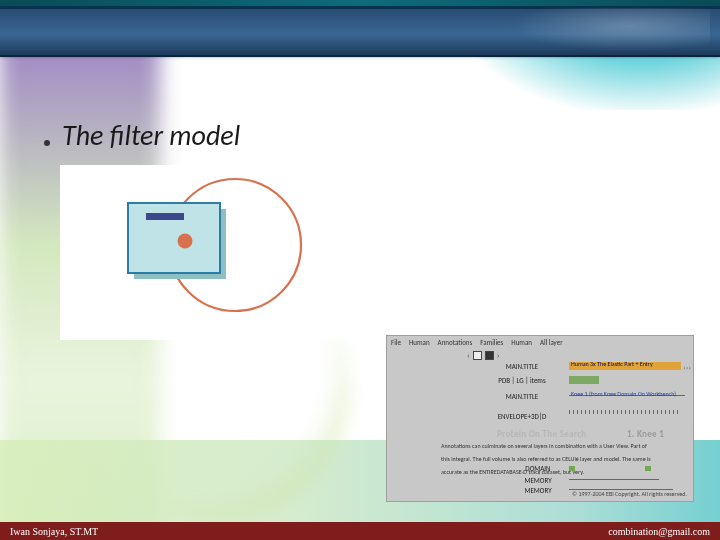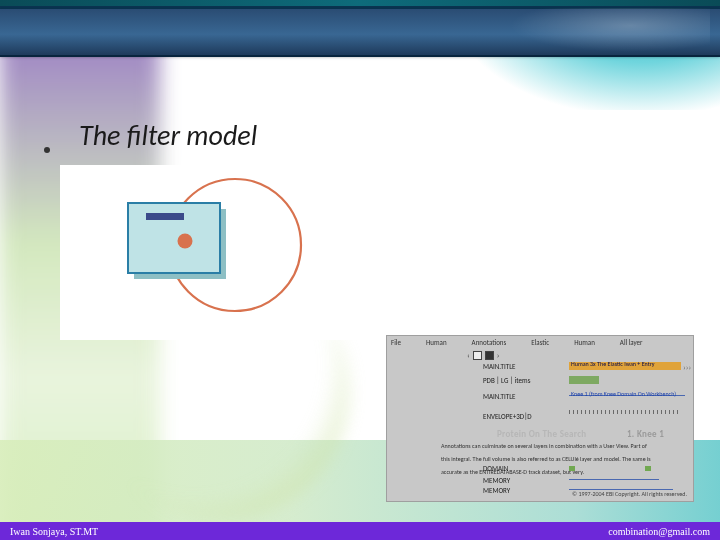--- a/index.html
+++ b/index.html
@@ -26,47 +26,47 @@
   .band{height:46px;background:linear-gradient(180deg,#2a4c73 0%,#396793 55%,#1e3a5b 100%);
     box-shadow:0 2px 3px rgba(0,0,0,.35)}
   .band-stripe{height:2px;background:#08243d}
   .band-top{height:3px;background:#0a3350}
   .map-overlay{position:absolute;right:10px;top:8px;width:200px;height:44px;
     background:radial-gradient(ellipse at 60% 40%,rgba(255,255,255,.25),rgba(255,255,255,0) 70%);
     mix-blend-mode:screen}
 
   
   .content{position:absolute;left:44px;top:118px;z-index:3}
-  .bullet-row{display:flex;align-items:flex-end;gap:29px}
+  .bullet-row{display:flex;align-items:center;gap:12px}
   .bullet-dot{width:6px;height:6px;border-radius:50%;background:#333;margin-top:14px;flex:0 0 auto}
   .bullet-text{font-size:28px;font-style:italic;color:#1a1a1a}
 
   
   .filter-diagram{position:absolute;left:60px;top:165px;width:332px;height:175px;background:#fff;z-index:3}
   .filter-diagram svg{display:block}
 
   
   .inset{position:absolute;left:386px;top:335px;width:306px;height:165px;background:#c8c8c8;
     border:1px solid #9f9f9f;z-index:3;font-size:7px;color:#353535;overflow:hidden}
-  .inset .menu{position:absolute;left:4px;top:2px;display:flex;gap:25px;font-size:7px;color:#333}
+  .inset .menu{position:absolute;left:4px;top:2px;display:flex;gap:8px;font-size:7px;color:#333}
   .inset .ctrl{position:absolute;left:80px;top:14px;display:flex;gap:3px;align-items:center;font-size:8px}
   .inset .ctrl .sq{width:7px;height:7px;border:1px solid #444;background:#eee}
   .inset .ctrl .sq.fill{background:#333}
-  .inset .lab{position:absolute;left:96px;font-size:7px;color:#1a1a1a;text-align:left;width:78px}
+  .inset .lab{position:absolute;left:96px;font-size:7px;color:#1a1a1a;text-align:center;width:78px}
   .inset .trackL{position:absolute;font-size:7px;color:#222}
   .inset .bar{position:absolute;height:8px}
   .inset .chev{position:absolute;font-size:8px;color:#666}
   .inset .ticks{position:absolute;height:4px;background:repeating-linear-gradient(90deg,#6a6a6a 0 1px,transparent 1px 4px)}
   .inset .ghost-title{position:absolute;font-size:9px;font-weight:600;color:#b6b6b6;letter-spacing:.3px}
   .inset .caption{position:absolute;left:54px;top:104px;width:210px;font-size:6px;line-height:13px;color:#333}
   .inset .legal{position:absolute;right:6px;bottom:3px;font-size:6px;color:#444}
   .inset .line{position:absolute;height:1px;background:#4a68b0}
 
   
-  .footer{position:absolute;left:0;bottom:0;width:100%;height:18px;background:#6d28d9;z-index:4;
+  .footer{position:absolute;left:0;bottom:0;width:100%;height:18px;background:#7f1d1d;z-index:4;
     display:flex;justify-content:space-between;align-items:center;padding:0 10px;box-sizing:border-box;
     font-family:"Comic Sans MS",cursive;font-size:10px;color:#fff}
 </style>
 </head>
 <body>
 
 <div class="slide">
 
   <div class="bg">
     <div class="grad-left"></div>
@@ -103,35 +103,35 @@
 
       <circle cx="125" cy="76" r="7.5" fill="#d8724e"></circle>
     </svg>
   </div>
 
   <div class="inset">
     <div class="menu">
       <span>File</span>
       <span>Human</span>
       <span>Annotations</span>
-      <span>Elastic</span>
+      <span>Families</span>
       <span>Human</span>
       <span>All layer</span>
     </div>
     <div class="ctrl">
       <span>‹</span>
       <span class="sq"></span>
       <span class="sq fill"></span>
       <span>›</span>
     </div>
 
     <div class="lab" style="top:26px">MAIN.TITLE</div>
     <div class="bar" style="top:26px;left:182px;width:112px;background:#e0a33a"></div>
     <div class="chev" style="top:26px;left:296px">›››</div>
-    <div class="trackL" style="top:26px;left:182px;font-size:6px;color:#0d0d4a;top:24px;left:184px">Human 3x The Elastic Iwan + Entry</div>
+    <div class="trackL" style="top:26px;left:182px;font-size:6px;color:#0d0d4a;top:24px;left:184px">Human 3x The Elastic Part + Entry</div>
 
     <div class="lab" style="top:40px">PDB | LG | items</div>
     <div class="bar" style="top:40px;left:182px;width:30px;background:#7ea962"></div>
 
     <div class="lab" style="top:56px">MAIN.TITLE</div>
     <div class="line" style="top:59px;left:182px;width:116px"></div>
     <div class="trackL" style="top:54px;left:184px;font-size:6px;color:#1a3fab">Knee 1 (from Knee Domain On Workbench)</div>
 
     <div class="lab" style="top:76px">ENVELOPE+3D|D</div>
     <div class="ticks" style="top:74px;left:182px;width:110px"></div>

